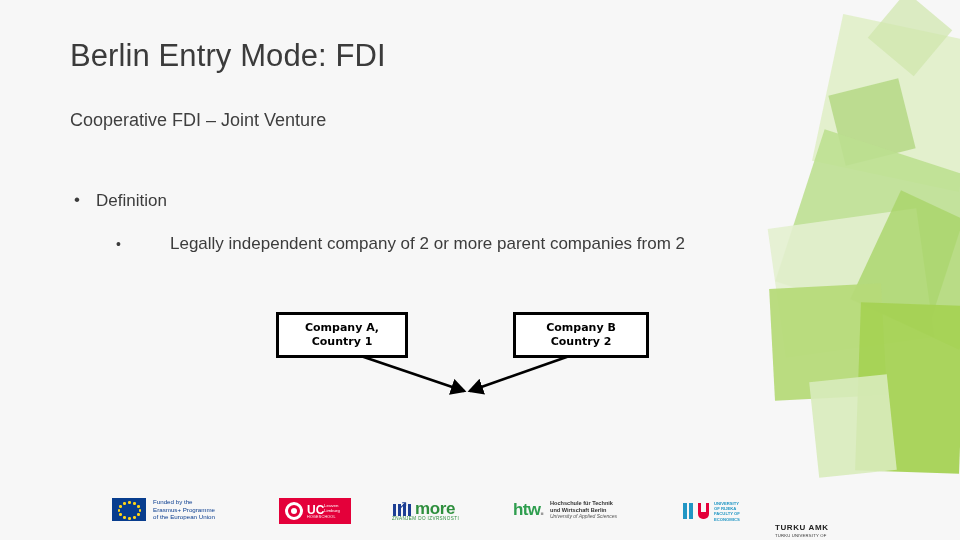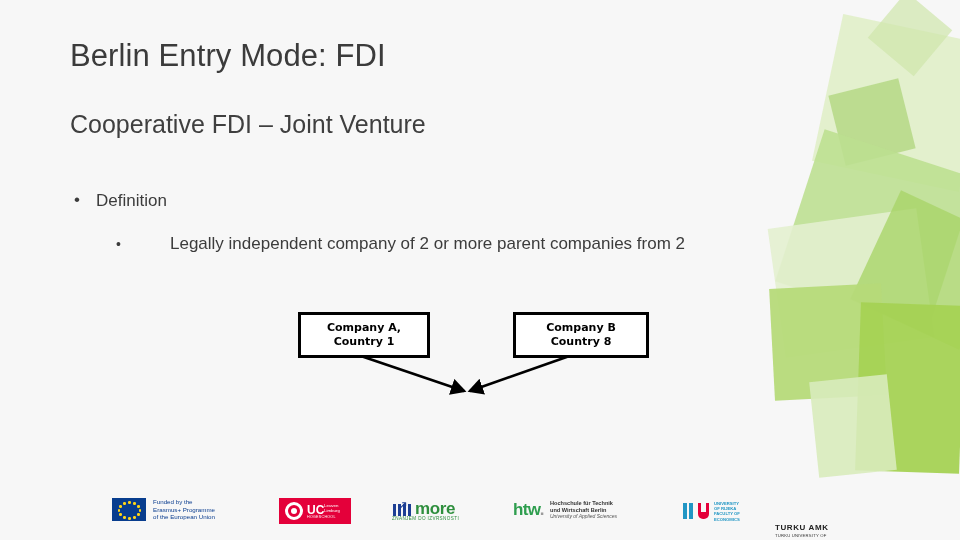--- a/index.html
+++ b/index.html
@@ -21,38 +21,38 @@
   .logo-greensq{position:absolute;left:8px;top:6px;width:52px;height:52px;
     background:#a8d06a;transform:rotate(45deg);}
   .logo-graysq{position:absolute;left:14px;top:4px;width:50px;height:50px;
     background:#b3b3b3;}
   .logo-text{position:absolute;left:0;top:58px;width:80px;text-align:center;
     font-size:11px;letter-spacing:1.6px;color:#8f8f8f;font-family:"DejaVu Sans",sans-serif;}
 
   
   .title{position:absolute;left:70px;top:38px;font-size:31px;color:#3b3b3b;
     font-weight:400;letter-spacing:0.1px;white-space:nowrap;}
-  .subtitle{position:absolute;left:70px;top:110px;font-size:25px;color:#3f3f3f;
+  .subtitle{position:absolute;left:70px;top:110px;font-size:18px;color:#3f3f3f;
     font-weight:400;white-space:nowrap;}
 
   
   .bullets{position:absolute;left:70px;top:188px;width:745px;color:#3c3c3c;}
   .b1{font-size:17px;line-height:26px;padding-left:26px;position:relative;}
   .b1 .dot{position:absolute;left:4px;top:-1px;font-size:17px;}
   .b2{font-size:17px;line-height:36px;padding-left:68px;position:relative;margin-top:12px;}
   .b2 .dot{position:absolute;left:46px;top:0px;font-size:14px;}
   .b2 .l2{display:block;margin-left:32px;}
 
   
   .diagram{position:absolute;left:0;top:0;width:960px;height:540px;}
   .node{position:absolute;background:#ffffff;border:3px solid #000;
     display:flex;flex-direction:column;align-items:center;justify-content:center;
     font-family:"DejaVu Sans",sans-serif;font-weight:bold;font-size:11px;
     color:#000;line-height:14px;text-align:center;}
-  #node-a{left:298px;top:312px;width:126px;height:40px;}
+  #node-a{left:276px;top:312px;width:126px;height:40px;}
   #node-b{left:513px;top:312px;width:130px;height:40px;}
   #node-ab{left:400px;top:394px;width:132px;height:28px;}
   .node span{display:block;}
   #node-ab span{letter-spacing:0.5px;}
 
   
   .footer{position:absolute;left:0;bottom:6px;width:860px;height:44px;}
   .flogo{position:absolute;display:flex;align-items:center;}
 
   .eu-flag{width:34px;height:23px;background:#083d8e;position:relative;flex:none;}
@@ -136,21 +136,21 @@
       <line x1="352" y1="353" x2="464" y2="391" stroke="#000" stroke-width="2.6" marker-end="url(#ah)"></line>
       <line x1="578" y1="353" x2="470" y2="391" stroke="#000" stroke-width="2.6" marker-end="url(#ah)"></line>
     </svg>
 
     <div class="node" id="node-a">
       <span>Company A,</span>
       <span>Country 1</span>
     </div>
     <div class="node" id="node-b">
       <span>Company B</span>
-      <span>Country 8</span>
+      <span>Country 2</span>
     </div>
   </div>
 
   <div class="footer">
 
     <div class="flogo" style="left:112px;top:8px;">
       <div class="eu-flag">
         <i style="left:16px;top:3px;"></i>
           <i style="left:21px;top:4px;"></i>
         <i style="left:25px;top:7px;"></i>

